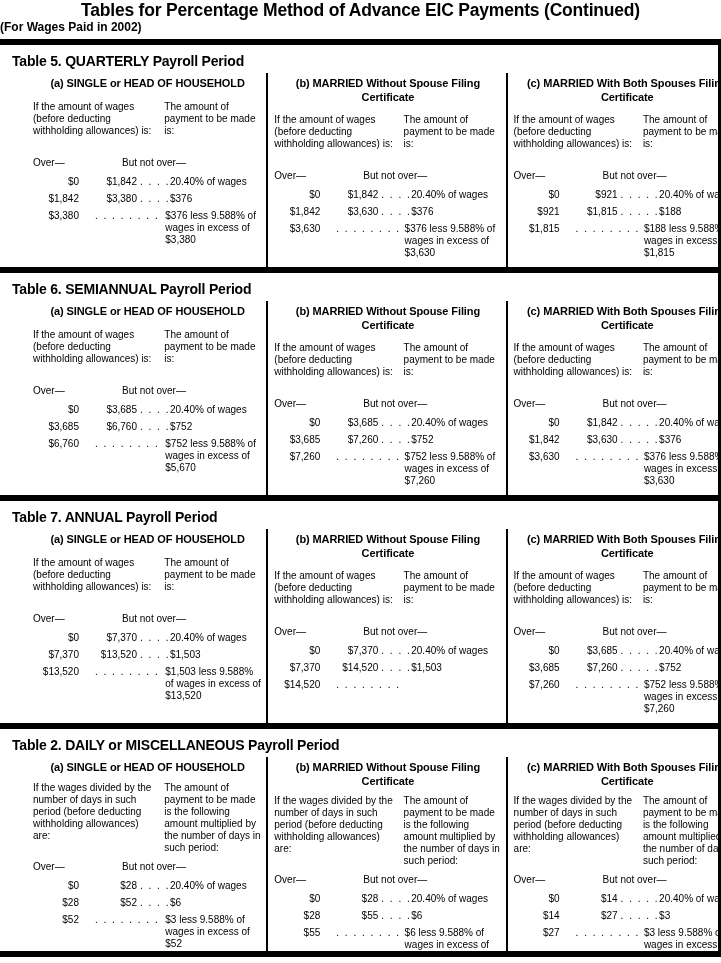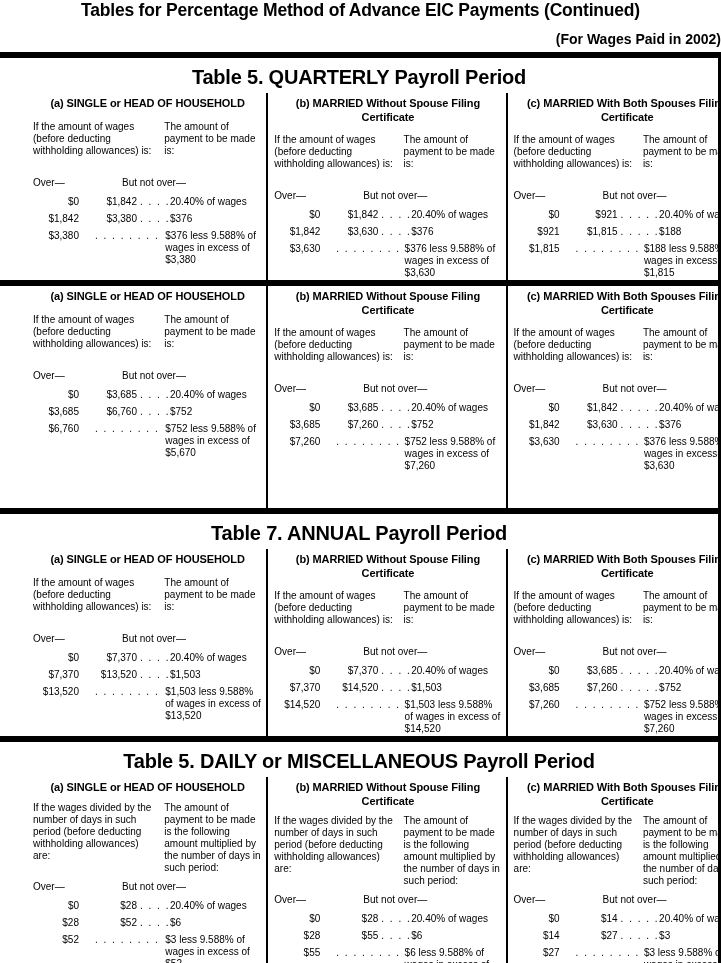--- a/index.html
+++ b/index.html
@@ -8,30 +8,30 @@
     font-family:"Liberation Sans", sans-serif; color:#000;
     -webkit-font-smoothing:none;
   }
   .page { width:721px; height:963px; position:relative; }
 
   .doc-title {
     text-align:center; font-weight:bold; font-size:17.5px; line-height:1.05;
     padding-top:1px; letter-spacing:-0.2px;
   }
   .doc-subtitle {
-    text-align:right; font-weight:bold; font-size:14px; margin-top:12px; margin-bottom:5px;
+    text-align:left; font-weight:bold; font-size:12px; margin-top:1px; margin-bottom:5px;
   }
 
   .doc-body { border-right:3px solid #000; }
   .bar { height:6px; background:#000; }
 
   .section { height:222px; display:flex; flex-direction:column; overflow:hidden; }
   .section-title {
-    text-align:center; font-weight:bold; font-size:20px; letter-spacing:-0.2px;
-    padding:8px 0 4px;
+    text-align:left; font-weight:bold; font-size:14px; letter-spacing:-0.2px;
+    padding:8px 12px 4px;
   }
   .cols { flex:1; display:flex; align-items:stretch;margin-left:27px; }
   .col { width:239.3px; box-sizing:border-box; padding:2px 4px 4px 6px; }
   .col + .col { border-left:2px solid #000; }
 
   .col-label {
     text-align:center; font-weight:bold; font-size:11px; line-height:1.2;
     margin:2px auto 10px; max-width:205px; letter-spacing:-0.1px;
   }
   .caps { display:flex; justify-content:space-between; font-size:10px; line-height:1.2; margin-bottom:20px; }
@@ -159,20 +159,21 @@
     <span class="c-bno empty"></span>
     <span class="c-dots">. . . . . . . .</span>
     <span class="c-pay">$188 less 9.588% of wages in excess of $1,815</span>
   </div>
 </div>
   </div>
 </div>
   </div>
 <div class="bar"></div>
   <div class="section">
+    <div class="section-title">Table 6. SEMIANNUAL Payroll Period</div>
     <div class="cols">
   <div class="col">
     <div class="col-label">(a) SINGLE or HEAD OF HOUSEHOLD</div>
     <div class="caps">
       <div class="cap-l">If the amount of wages (before deducting withholding allowances) is:</div>
       <div class="cap-r">The amount of payment to be made is:</div>
     </div>
     <div class="hdr-row">
       <span class="over-h">Over—</span>
       <span class="bno-h">But not over—</span>
@@ -330,21 +331,20 @@
     <span class="c-over">$7,370</span>
     <span class="c-bno">$14,520</span>
     <span class="c-dots">. . . .</span>
     <span class="c-pay">$1,503</span>
   </div>
 
   <div class="row">
     <span class="c-over">$14,520</span>
     <span class="c-bno empty"></span>
     <span class="c-dots">. . . . . . . .</span>
-    <span class="c-pay">$1,503 less 9.588% of wages in excess of $14,520</span>
   </div>
 </div>
   </div>
 
   <div class="col">
     <div class="col-label">(c) MARRIED With Both Spouses Filing Certificate</div>
     <div class="caps">
       <div class="cap-l">If the amount of wages (before deducting withholding allowances) is:</div>
       <div class="cap-r">The amount of payment to be made is:</div>
     </div>
@@ -372,21 +372,21 @@
     <span class="c-bno empty"></span>
     <span class="c-dots">. . . . . . . .</span>
     <span class="c-pay">$752 less 9.588% of wages in excess of $7,260</span>
   </div>
 </div>
   </div>
 </div>
   </div>
 <div class="bar"></div>
   <div class="section compact">
-    <div class="section-title">Table 5. DAILY or MISCELLANEOUS Payroll Period</div>
+    <div class="section-title">Table 2. DAILY or MISCELLANEOUS Payroll Period</div>
     <div class="cols">
   <div class="col">
     <div class="col-label">(a) SINGLE or HEAD OF HOUSEHOLD</div>
     <div class="caps">
       <div class="cap-l">If the wages divided by the number of days in such period (before deducting withholding allowances) are:</div>
       <div class="cap-r">The amount of payment to be made is the following amount multiplied by the number of days in such period:</div>
     </div>
     <div class="hdr-row">
       <span class="over-h">Over—</span>
       <span class="bno-h">But not over—</span>

